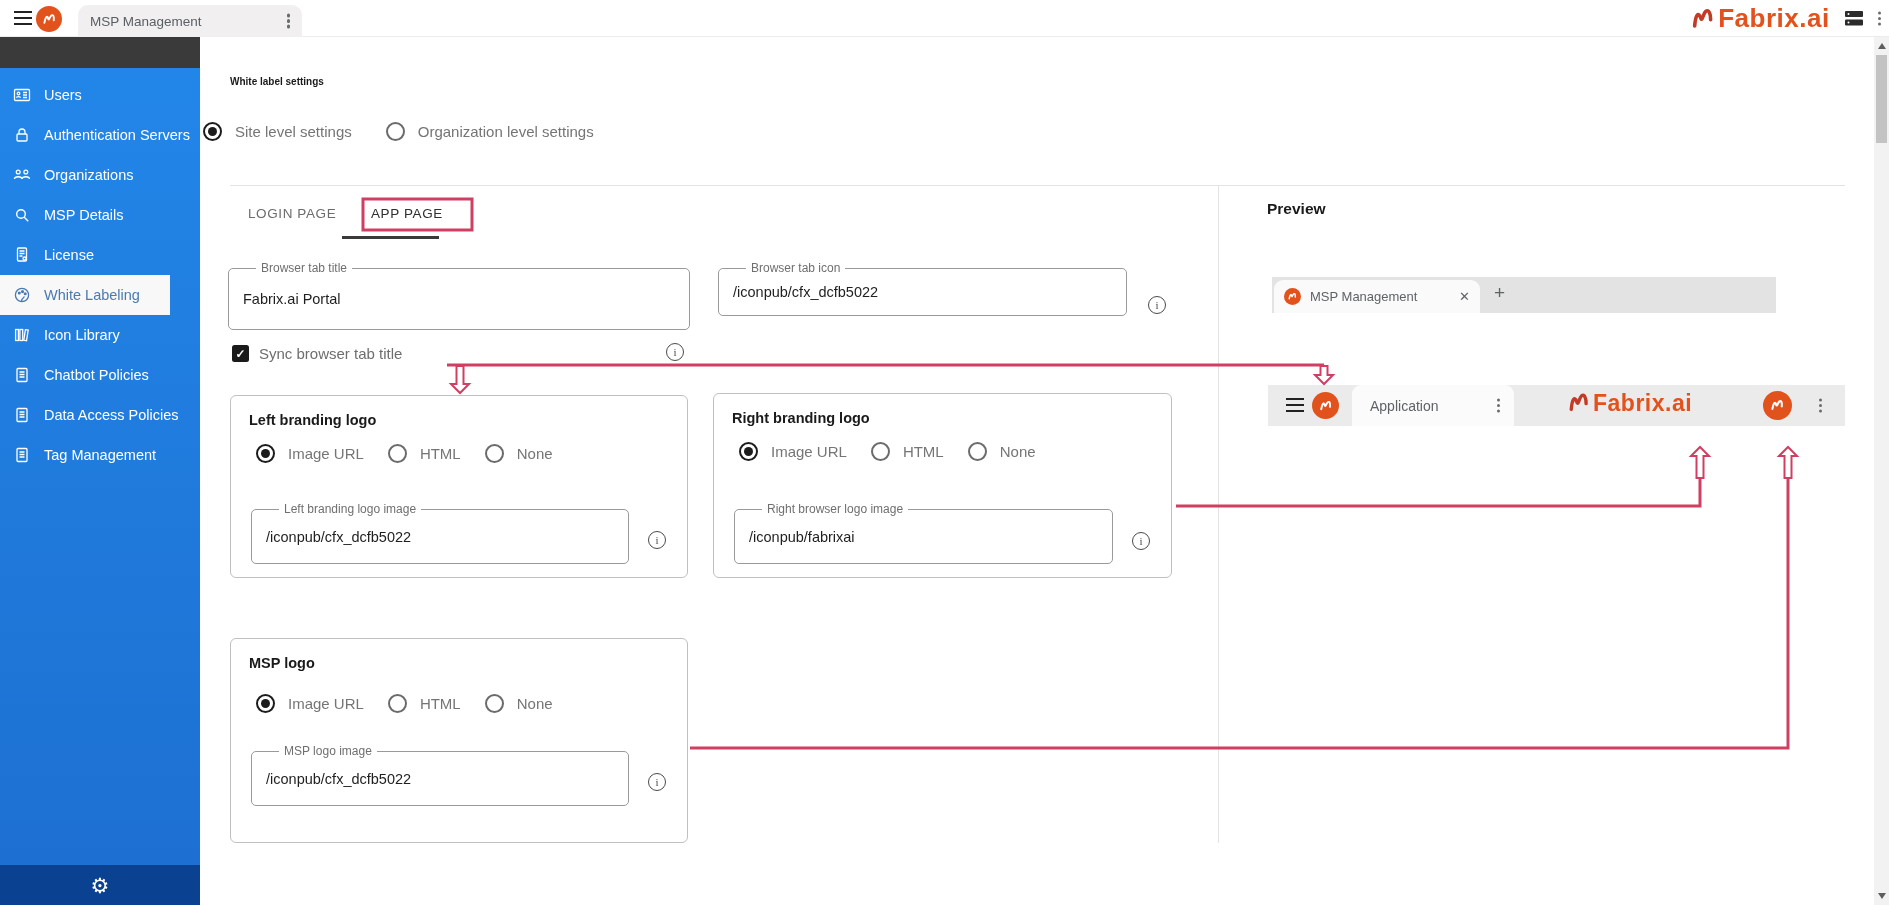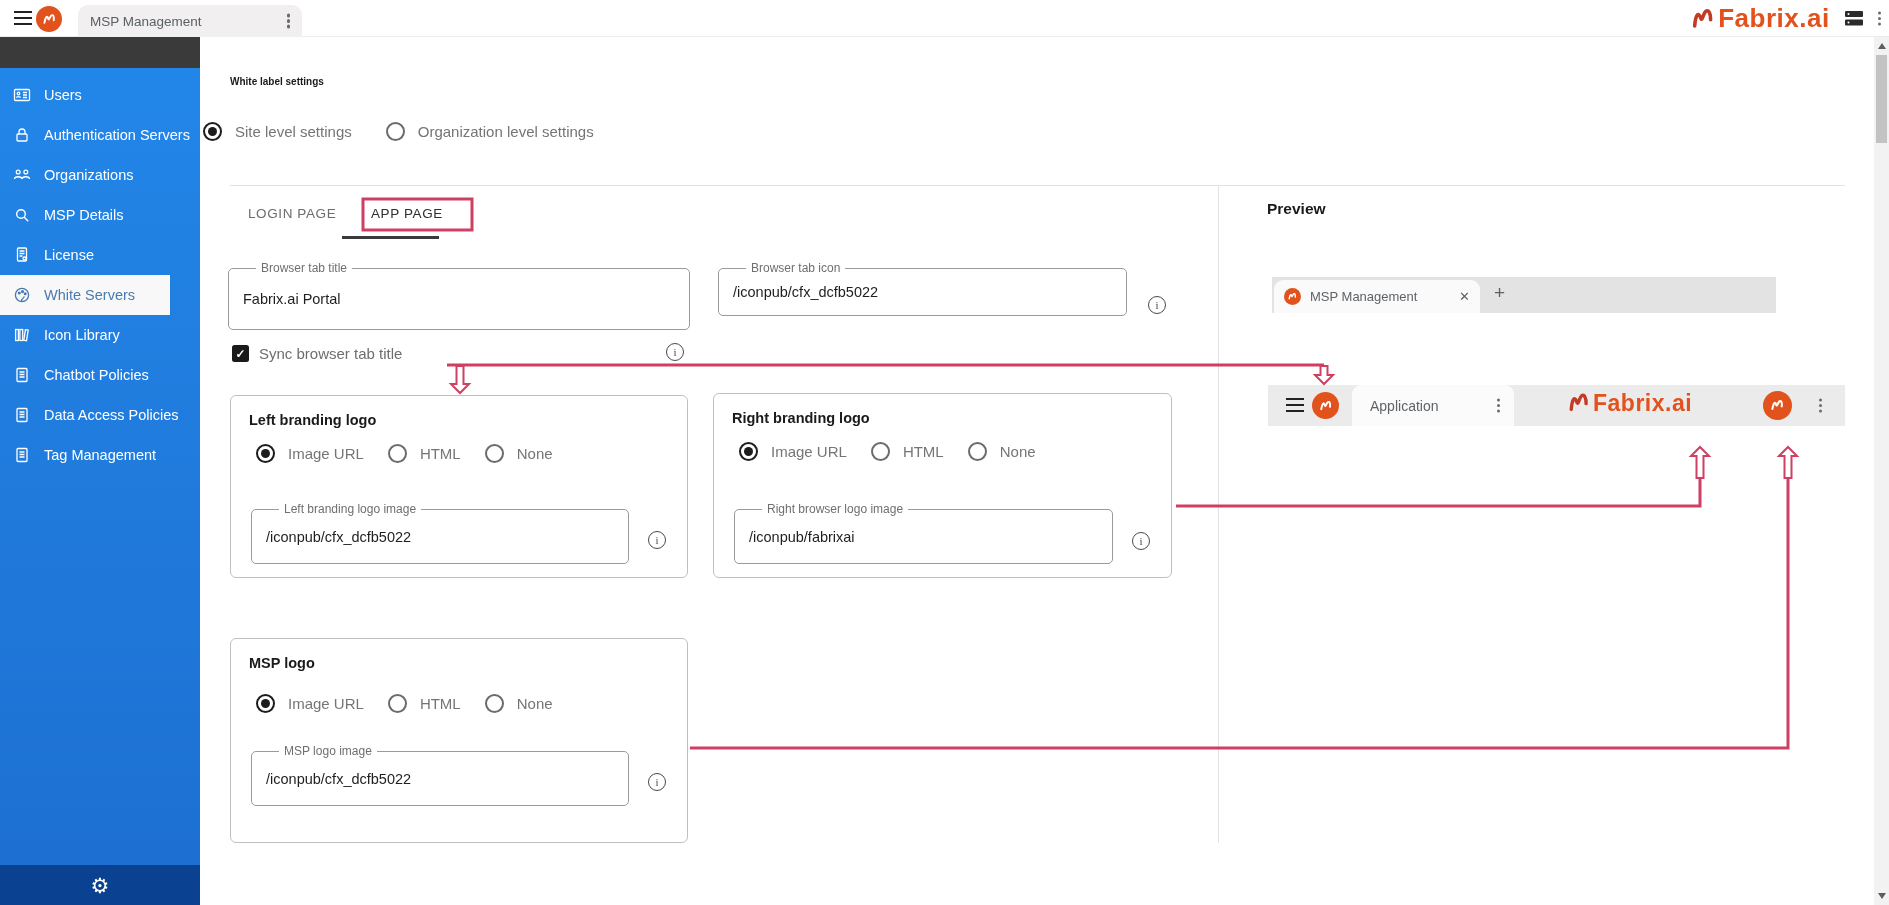--- a/index.html
+++ b/index.html
@@ -205,21 +205,21 @@
       <div class="nav-item selected">
         <span class="nav-icon">
             <svg width="18" height="18" viewBox="0 0 18 18" fill="none" stroke="currentColor" stroke-width="1.3">
               <circle cx="9" cy="9" r="6.6"></circle>
               <circle cx="6.3" cy="7" r="0.9" fill="currentColor"></circle>
               <circle cx="9.5" cy="5.6" r="0.9" fill="currentColor"></circle>
               <circle cx="12.2" cy="7.8" r="0.9" fill="currentColor"></circle>
               <path d="M9 15.6c-1.8-2.4 2-3.2 2.3-5.2"></path>
             </svg>
           </span>
-        <span class="nav-label">White Servers</span>
+        <span class="nav-label">White Labeling</span>
       </div>
 
       <div class="nav-item">
         <span class="nav-icon">
             <svg width="18" height="18" viewBox="0 0 18 18" fill="none" stroke="currentColor" stroke-width="1.3">
               <rect x="2.6" y="3.5" width="2.8" height="11"></rect>
               <rect x="6.9" y="3.5" width="2.8" height="11"></rect>
               <rect x="11.6" y="3.8" width="2.8" height="10.7" transform="rotate(9 13 9)"></rect>
             </svg>
           </span>

